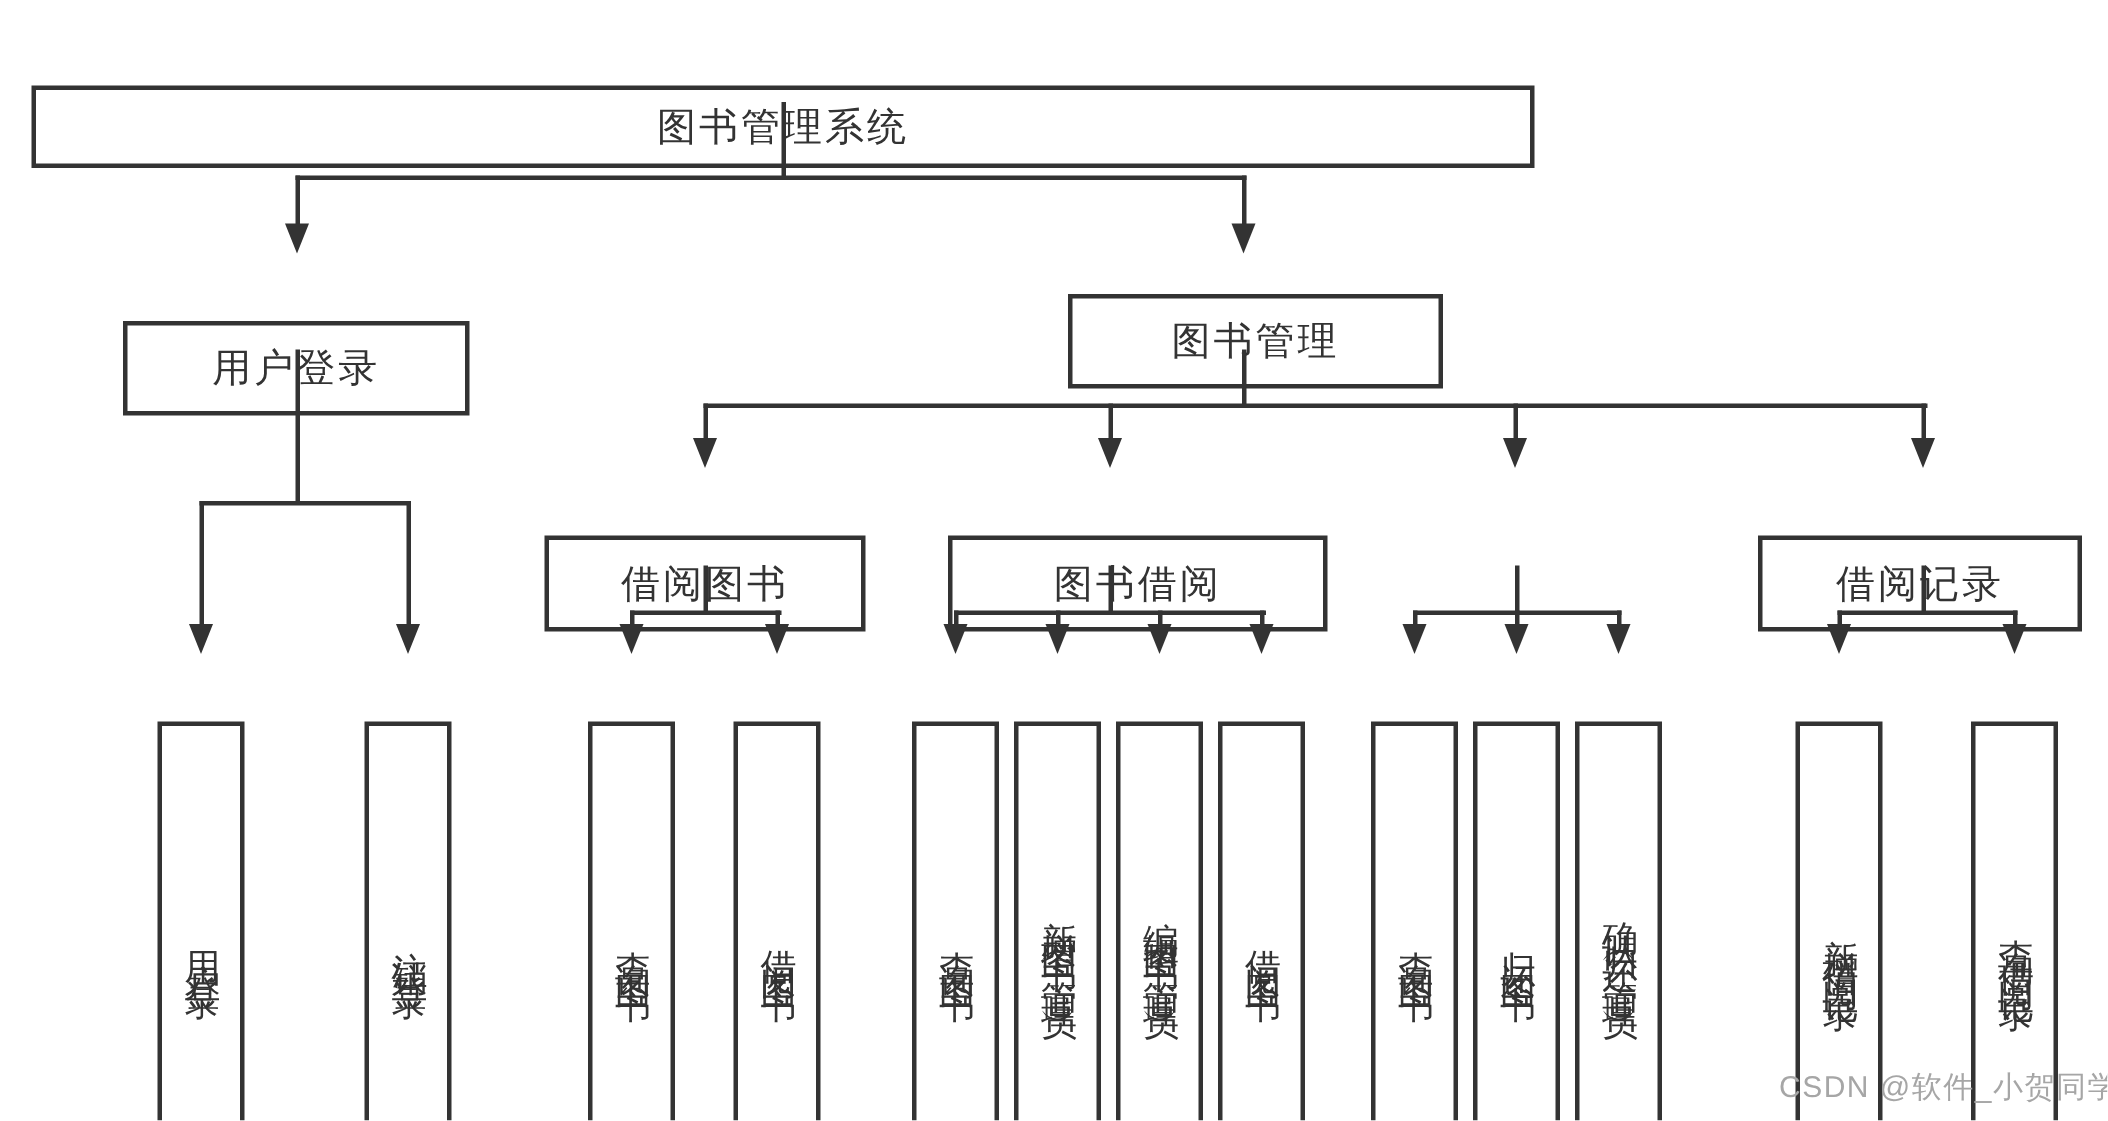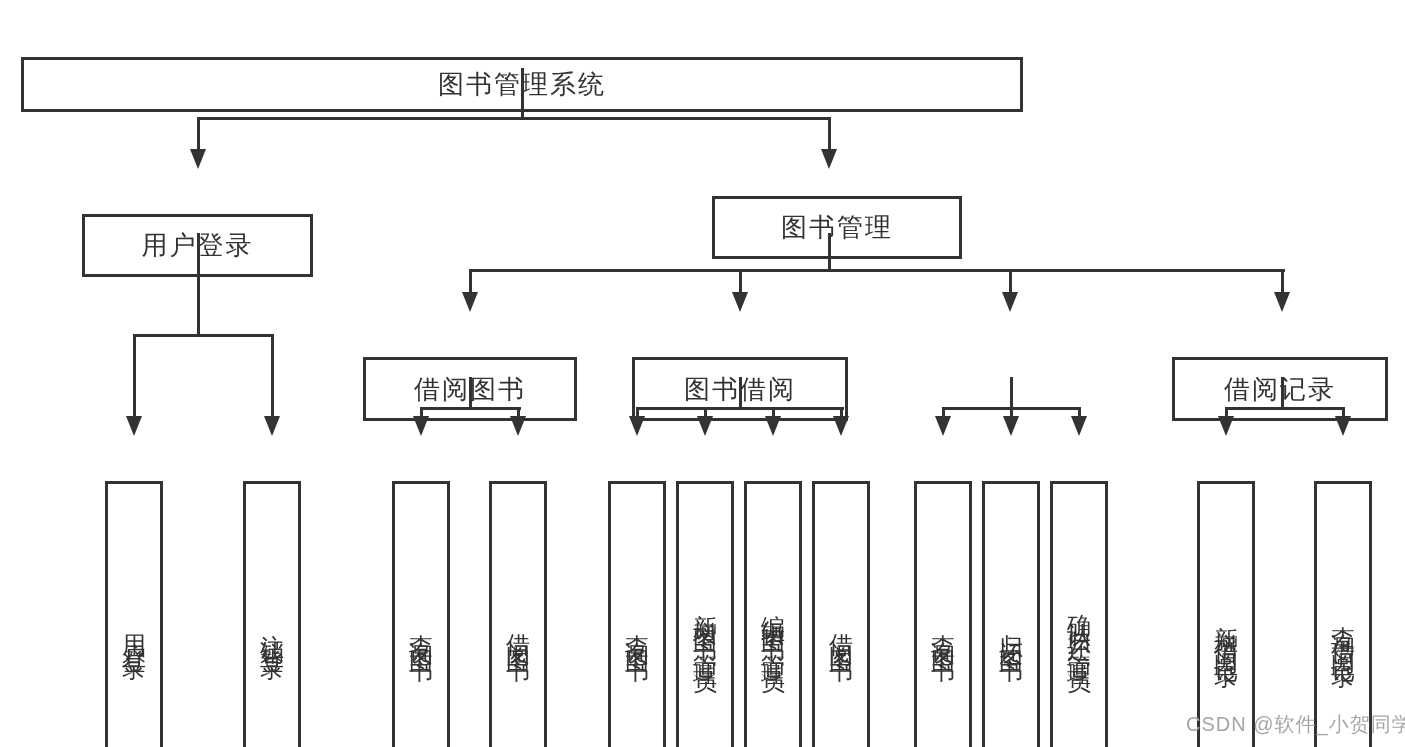--- a/index.html
+++ b/index.html
@@ -44,21 +44,21 @@
   <div class="box" style="left:82px;top:170px;width:231px;height:63px">
     <span class="lbl">用户登录</span>
   </div>
   <div class="box" style="left:712px;top:152px;width:250px;height:63px">
     <span class="lbl">图书管理</span>
   </div>
 
   <div class="box" style="left:363px;top:313px;width:214px;height:64px">
     <span class="lbl">借阅图书</span>
   </div>
-  <div class="box" style="left:632px;top:313px;width:216px;height:64px">
+  <div class="box" style="left:632px;top:313px;width:253px;height:64px">
     <span class="lbl">图书借阅</span>
   </div>
   <div class="box" style="left:1172px;top:313px;width:216px;height:64px">
     <span class="lbl">借阅记录</span>
   </div>
 
   <div class="box vbox" style="left:105px;top:437px;width:58px;height:299px">
     <span class="vlbl">用户登录</span>
   </div>
   <div class="box vbox" style="left:243px;top:437px;width:58px;height:299px">

